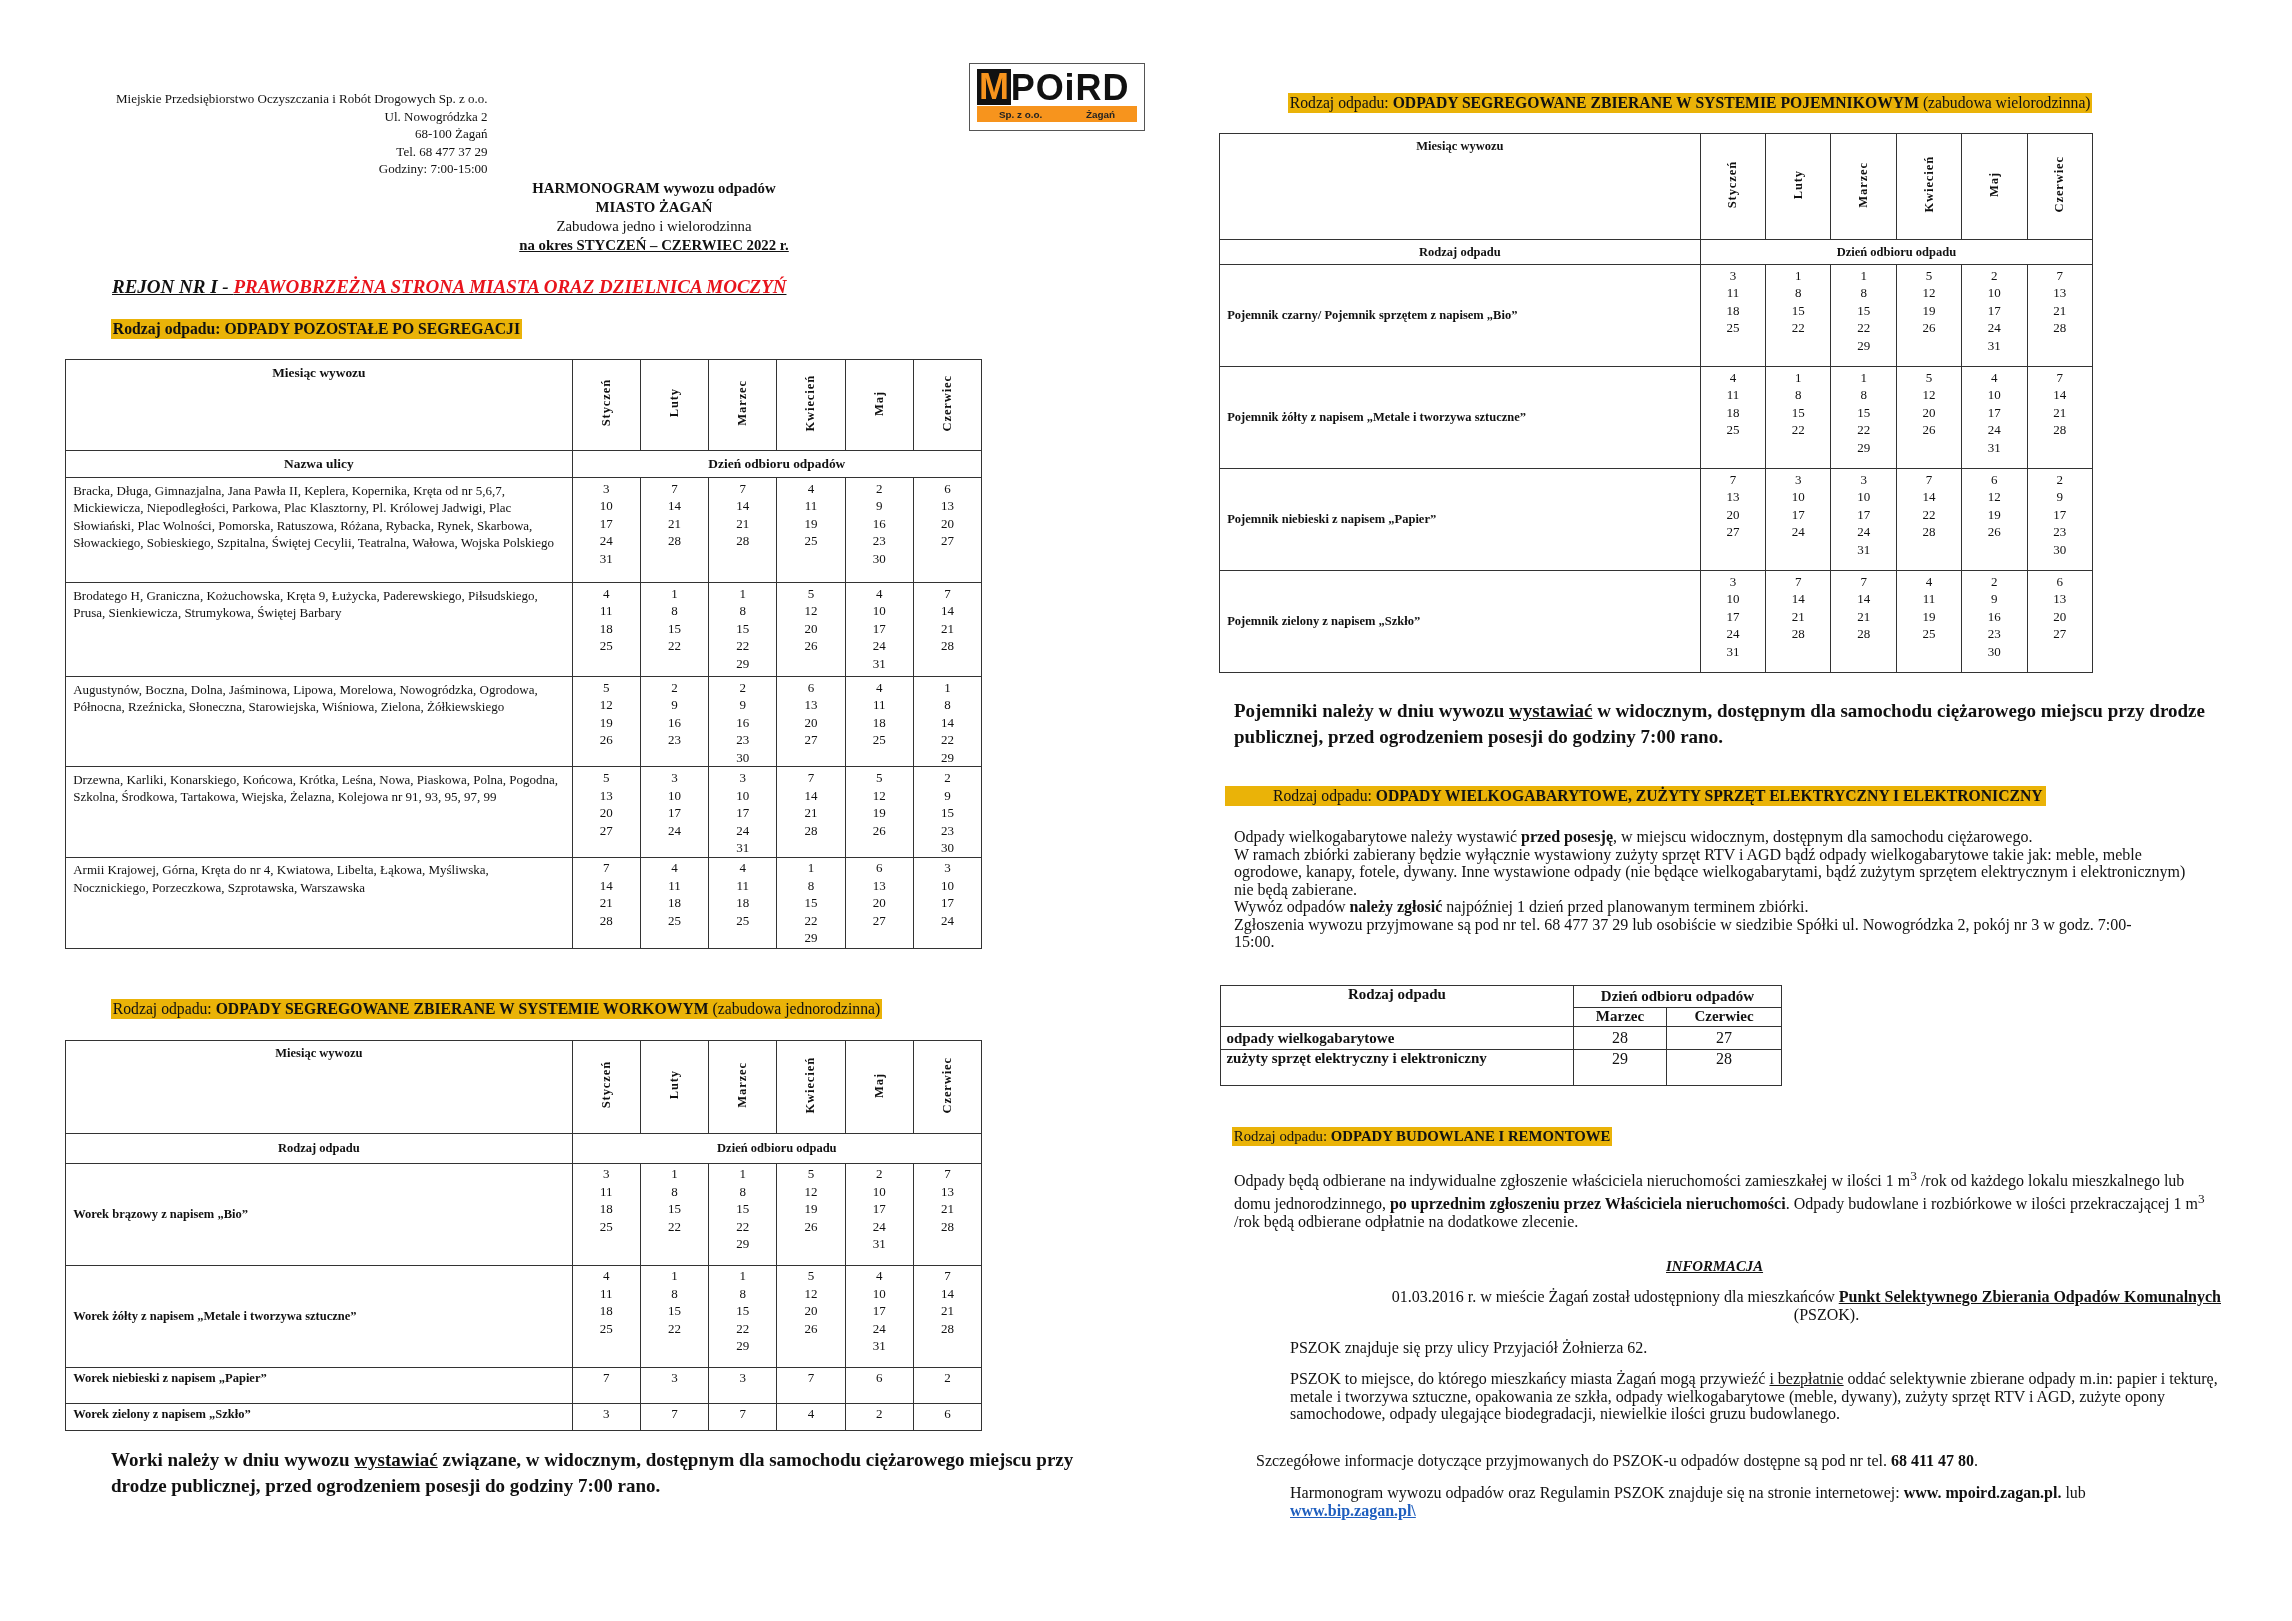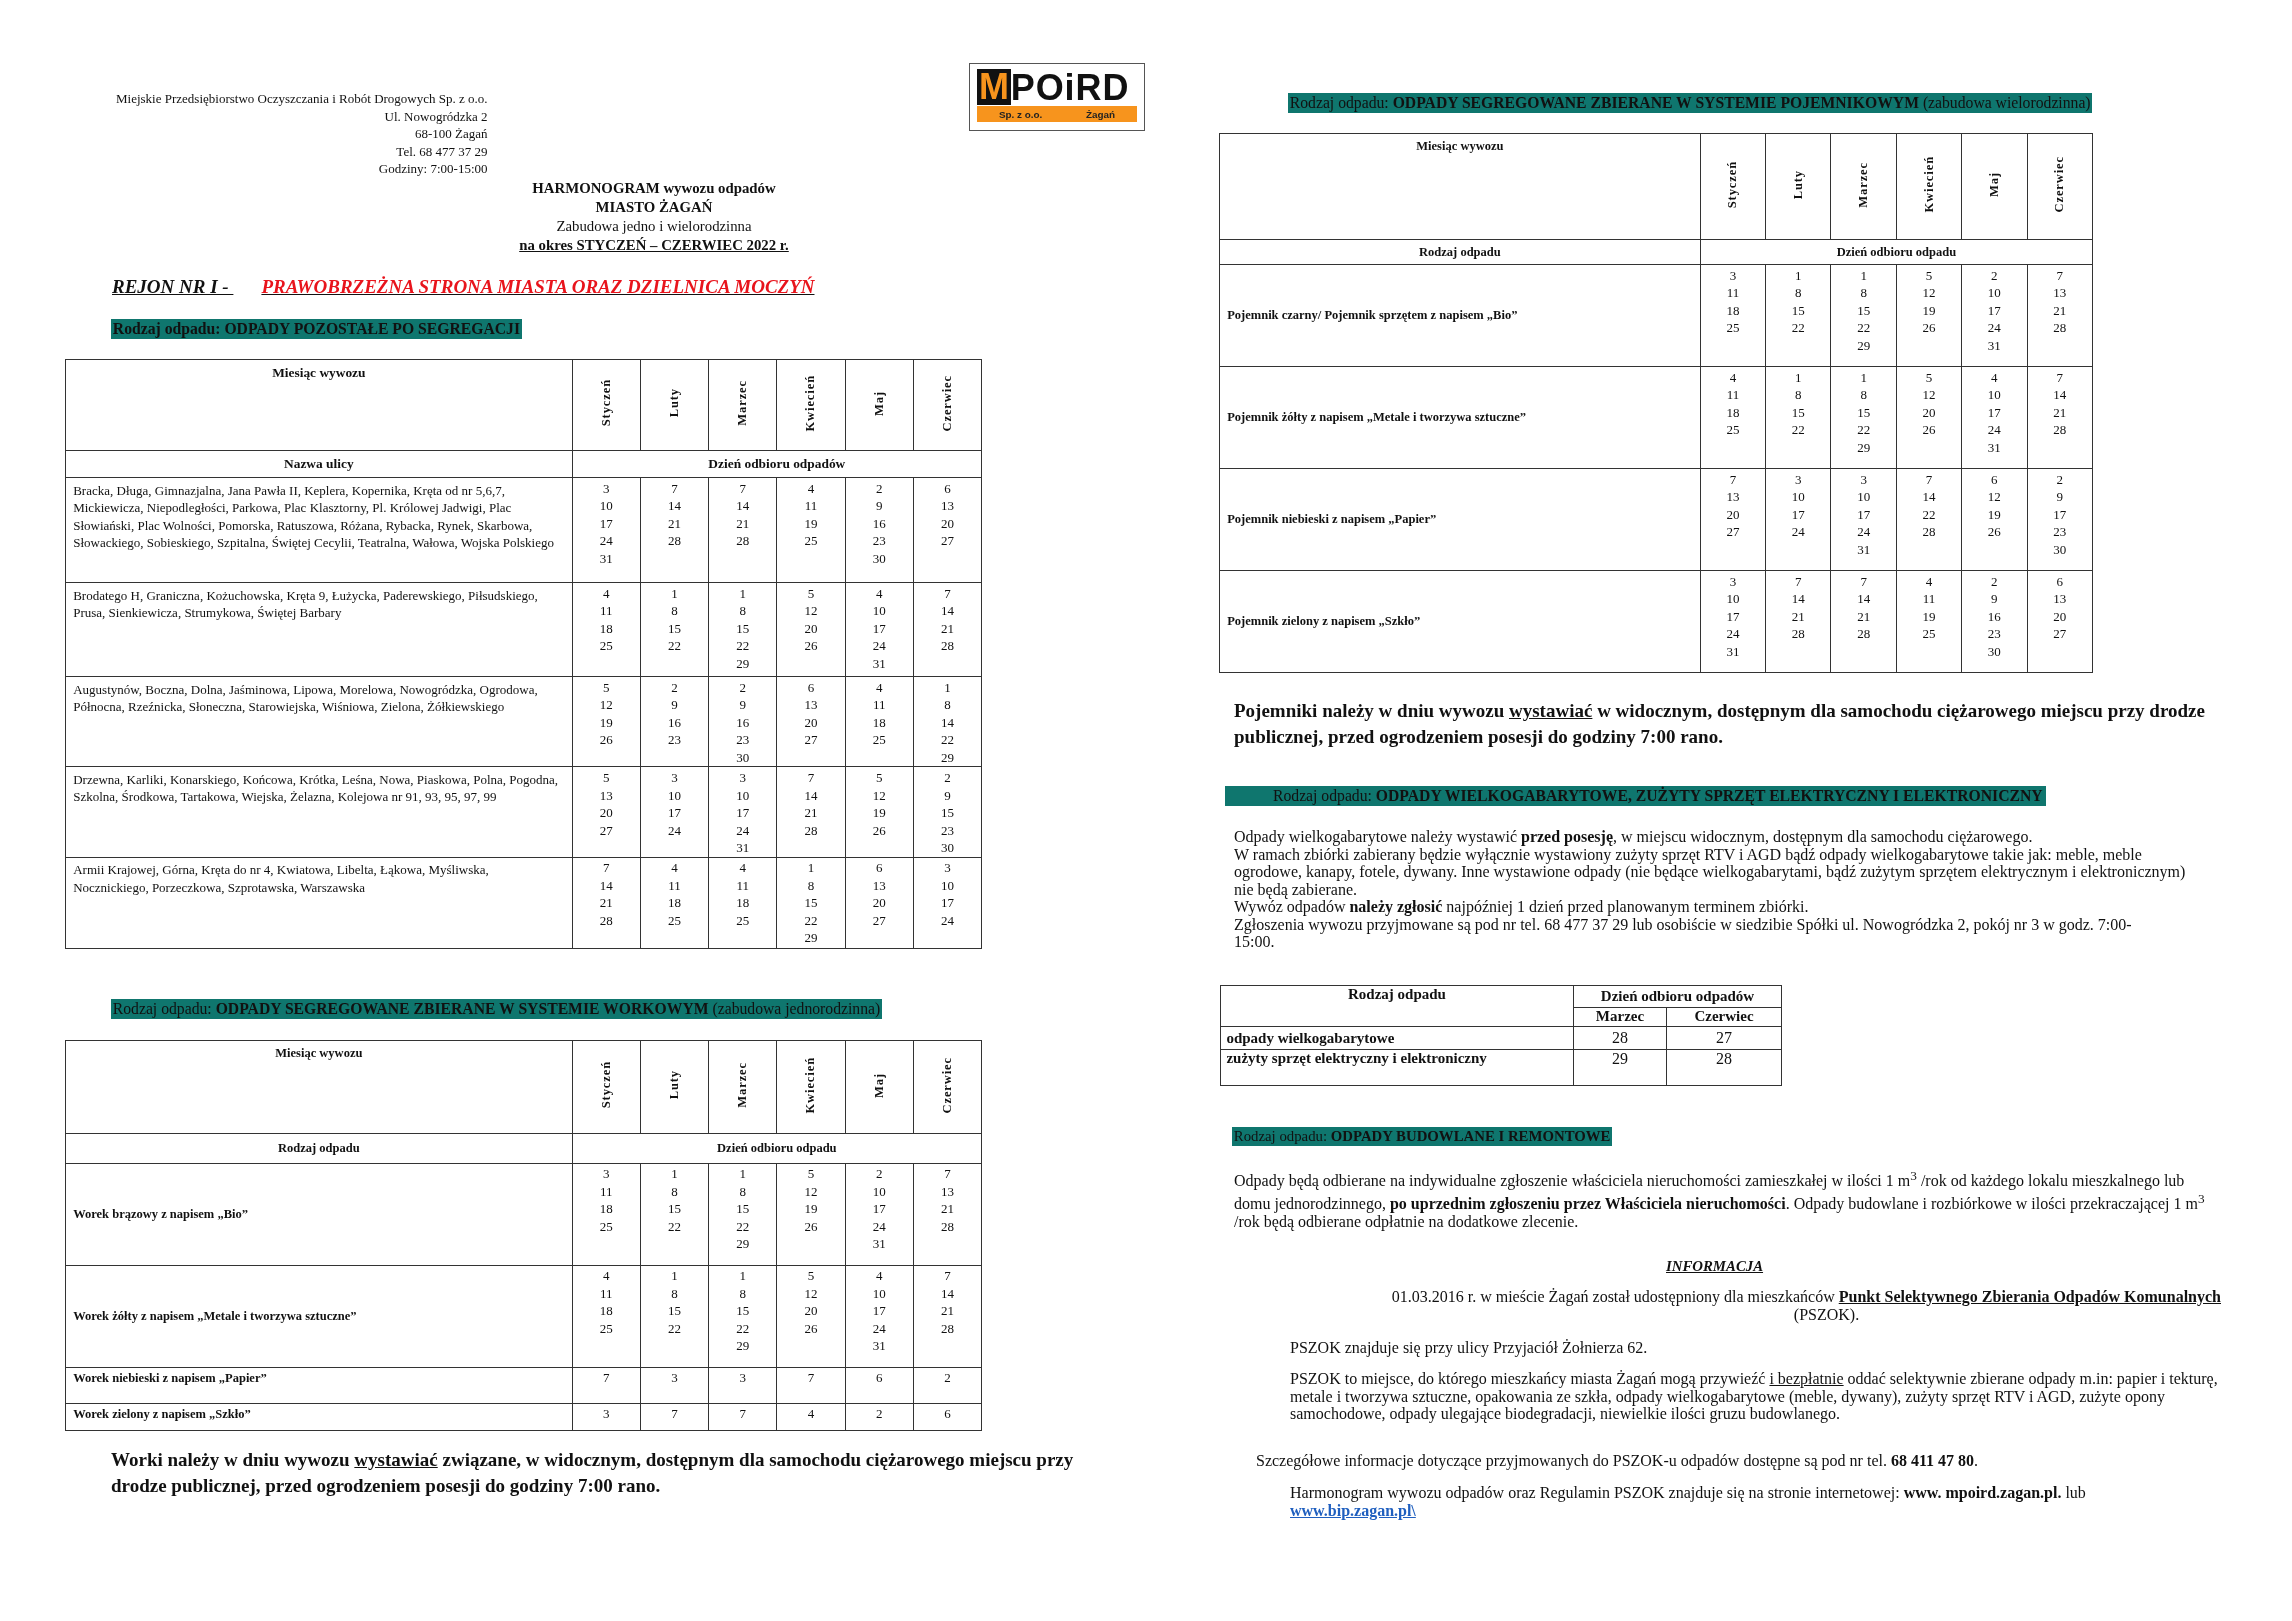--- a/index.html
+++ b/index.html
@@ -13,23 +13,23 @@
   #logo .lt { display: flex; align-items: flex-end; height: 36px; }
   #logo .m { background: #111; color: #f7941d; font-family: "Liberation Sans", sans-serif; font-weight: bold; font-size: 36px; line-height: 36px; padding: 0 1.8px; }
   #logo .rest { color: #111; font-family: "Liberation Sans", sans-serif; font-weight: bold; font-size: 36px; line-height: 34px; letter-spacing: 0.9px; }
   #logo .bar { background: #f7941d; height: 16px; margin-top: 0.9px; display: flex; justify-content: space-around; align-items: center; font-family: "Liberation Sans", sans-serif; font-weight: bold; font-size: 9.9px; color: #222; }
 
   #title { left: 430px; top: 179px; width: 448px; text-align: center; font-size: 14.8px; line-height: 19px; }
   #title .b { font-weight: bold; }
   #title .u { font-weight: bold; text-decoration: underline; }
 
   #rejon { left: 112px; top: 276px; font-size: 19px; font-weight: bold; font-style: italic; text-decoration: underline; }
-  #rejon .red { color: #e8141c; margin-left: 28px; }
-
-  .sect { background: #0f766e; font-size: 15.7px; padding: 0.9px 1.8px; white-space: nowrap; }
+  #rejon .red { color: #e8141c; }
+
+  .sect { background: #eab308; font-size: 15.7px; padding: 0.9px 1.8px; white-space: nowrap; }
   .sect b { font-weight: bold; }
 
   table.sched { position: absolute; border-collapse: collapse; font-size: 13px; }
   table.sched td, table.sched th { border: 1.3px solid #333; }
   .mw { font-weight: bold; text-align: center; vertical-align: top; padding-top: 5.4px; font-size: 13.4px; }
   .vm { width: 68px; vertical-align: middle; text-align: center; }
   .vm span { display: inline-block; writing-mode: vertical-rl; transform: rotate(180deg); font-weight: bold; font-size: 12.5px; letter-spacing: 0.9px; font-family: "Liberation Serif", serif; }
   .hdr2 { font-weight: bold; text-align: center; font-size: 13.4px; }
   .st { vertical-align: top; padding: 3.6px 7.2px; font-size: 13px; line-height: 17.5px; }
   .wt { vertical-align: middle; padding: 3.6px 7.2px; font-weight: bold; font-size: 12.5px; }

